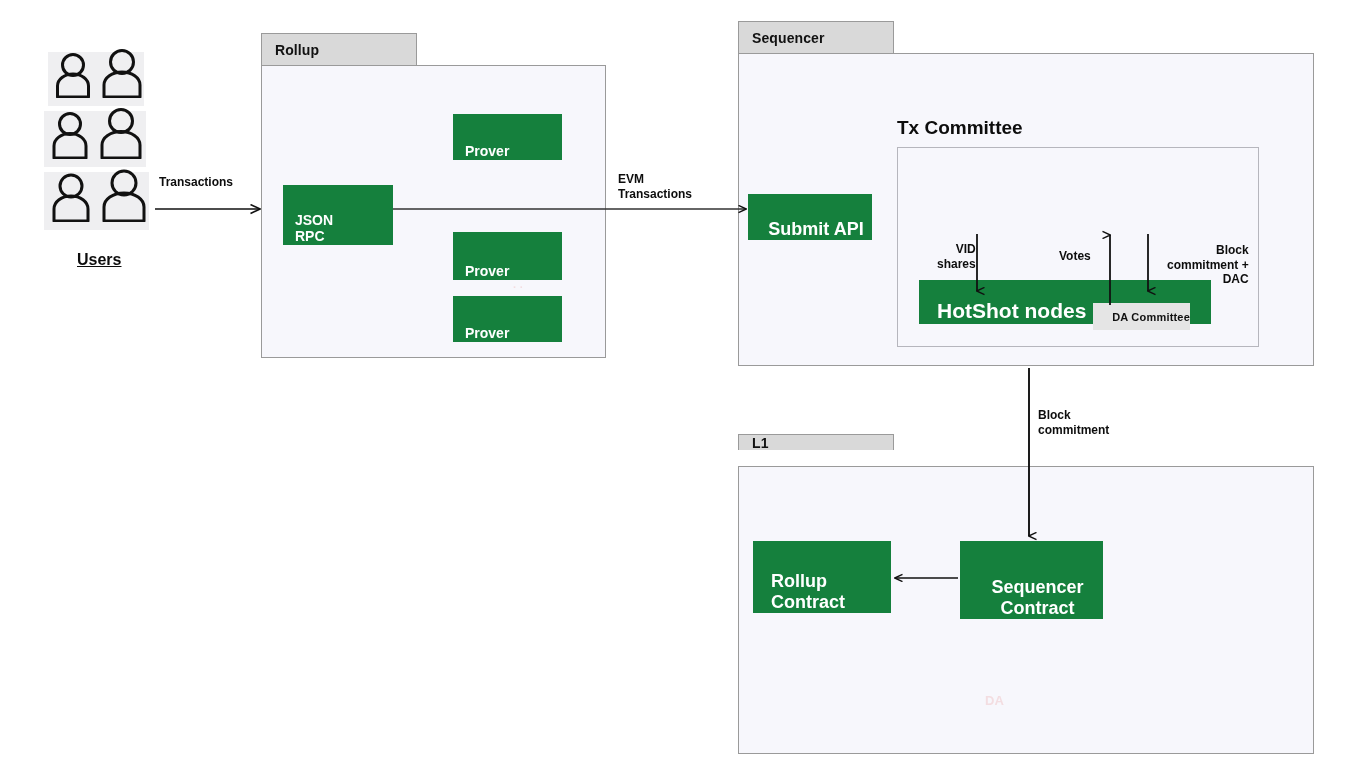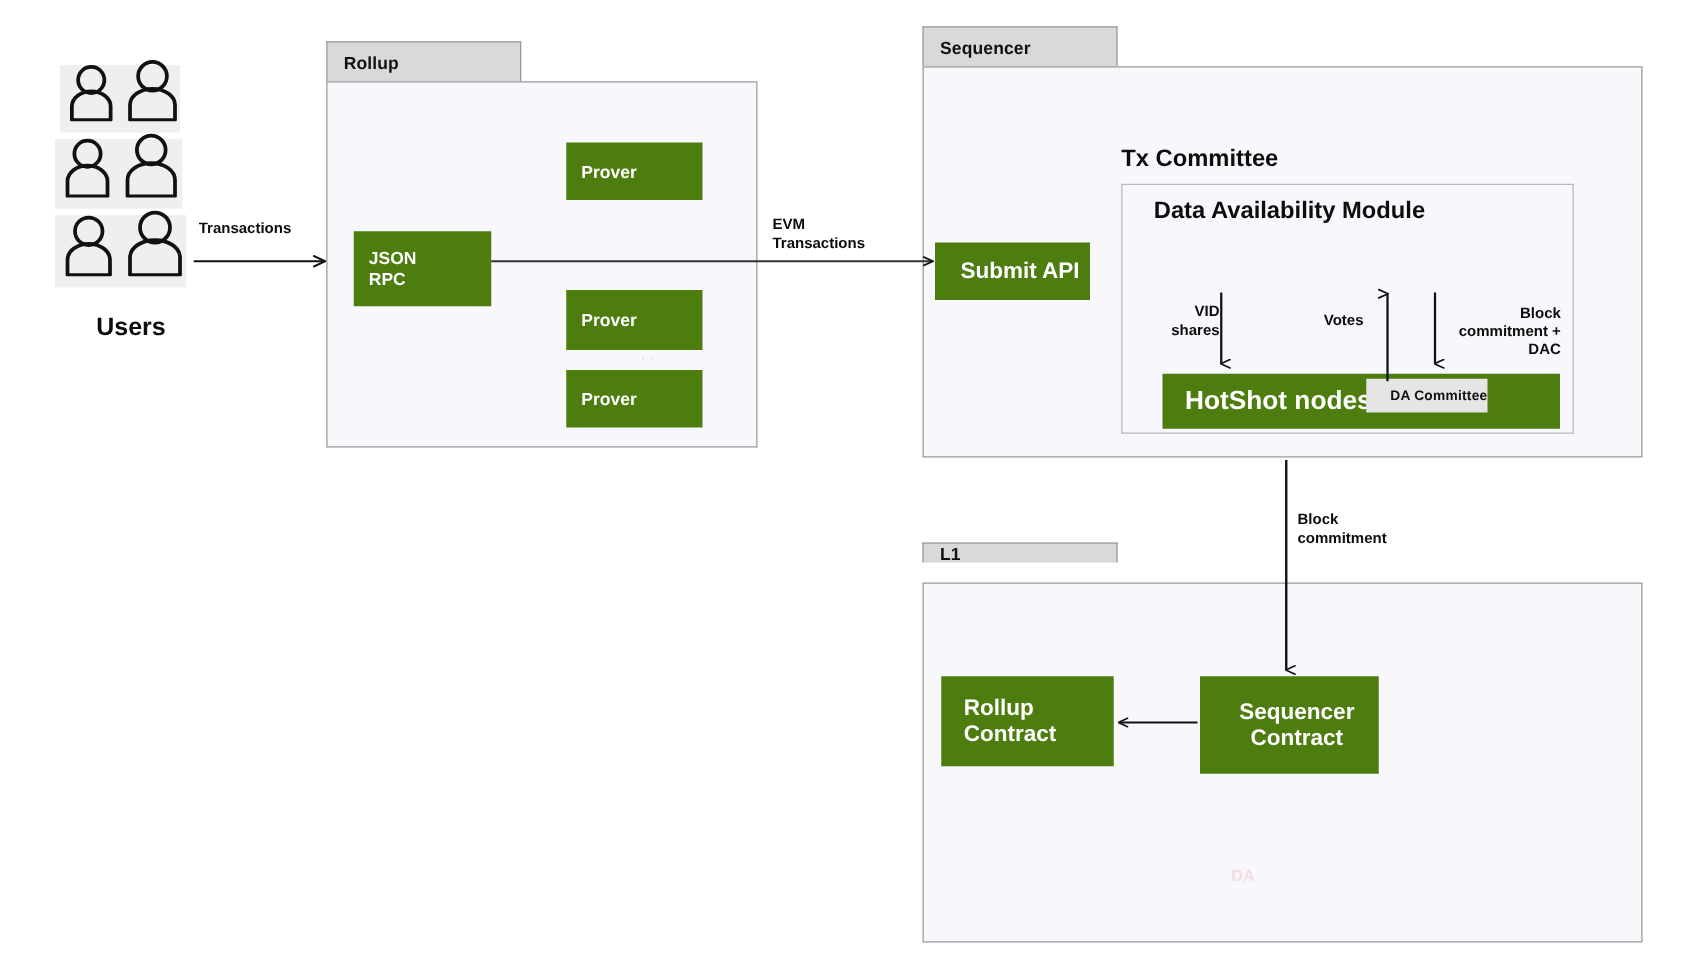--- a/index.html
+++ b/index.html
@@ -36,25 +36,25 @@
     letter-spacing: 0.1px;
   }
   .pkg-body {
     background: #f7f7fc;
     border: 1px solid #9a9a9a;
     box-sizing: border-box;
   }
 
   
   .node {
-    background: #4d7c0f;
+    background: #15803d;
     color: #ffffff;
     box-sizing: border-box;
     display: flex;
-    align-items: center;
+    align-items: flex-end;
     font-weight: bold;
     line-height: 1.18;
     white-space: pre-line;
   }
   .node.pad-l { padding-left: 12px; }
   .node.pad-l-lg { padding-left: 18px; }
   .node.center { justify-content: center; text-align: center; padding-left: 12px; }
 
   .node-sm { font-size: 14px; }
   .node-md { font-size: 18px; }
@@ -63,21 +63,21 @@
   
   .label {
     color: #0d0d0d;
     font-weight: bold;
     white-space: pre-line;
     line-height: 1.22;
   }
   .label-12 { font-size: 12px; text-align: right; }
   .label-13 { font-size: 13px; }
   .label-14 { font-size: 12px; }
-  .label-17 { font-size: 20px; }
+  .label-17 { font-size: 16px; text-decoration: underline; }
   .label-19 { font-size: 19px; }
 
   
   .group-frame {
     border: 1px solid #b6b6bd;
     background: transparent;
     box-sizing: border-box;
   }
 
   
@@ -206,24 +206,23 @@
   <div class="abs pkg-body" style="left:738px; top:53px; width:576px; height:313px;"></div>
 
   <div class="abs node node-md center" style="left:748px; top:194px; width:124px; height:46px;">
     <span>Submit API</span>
   </div>
 
   <div class="abs label label-19" style="left:897px; top:116px;">Tx Committee</div>
 
   <div class="abs group-frame" style="left:897px; top:147px; width:362px; height:200px;"></div>
 
-  <div class="abs label label-19" style="left:923px; top:157px;">Data Availability Module</div>
-
-
-  <div class="abs node node-lg pad-l-lg" style="left:919px; top:299px; width:318px; height:44px;margin-left:11px;">
+
+
+  <div class="abs node node-lg pad-l-lg" style="left:919px; top:280px; width:292px; height:44px;">
     <span>HotShot nodes</span>
   </div>
 
   <div class="abs chip" style="left:1093px; top:303px; width:97px; height:27px;">
     <span>DA Committee</span>
   </div>
 
   <div class="abs label label-12" style="left:937px; top:242px;">VID
 shares</div>
 

